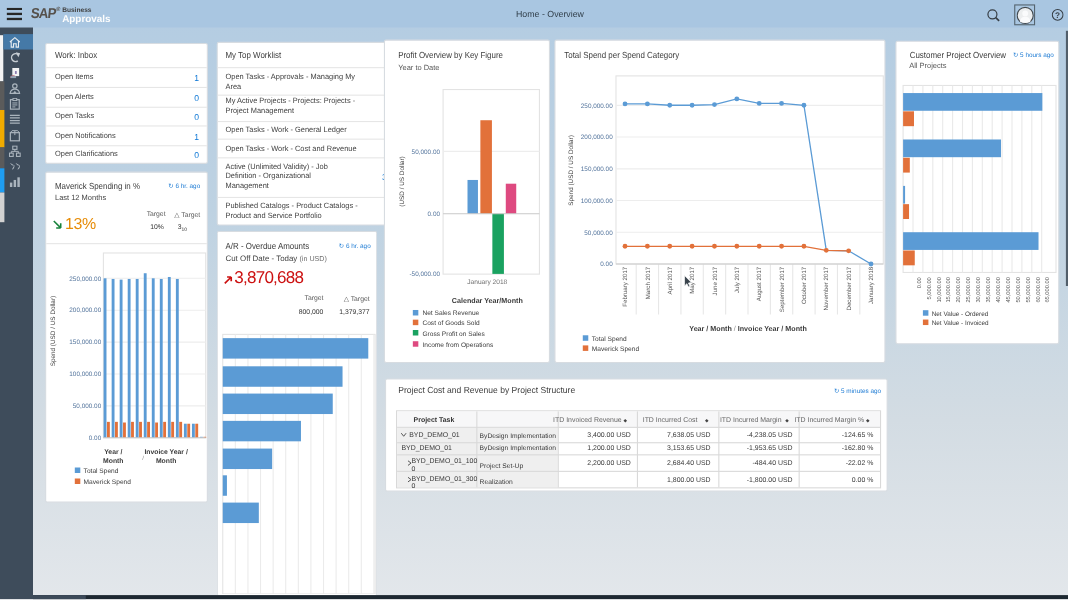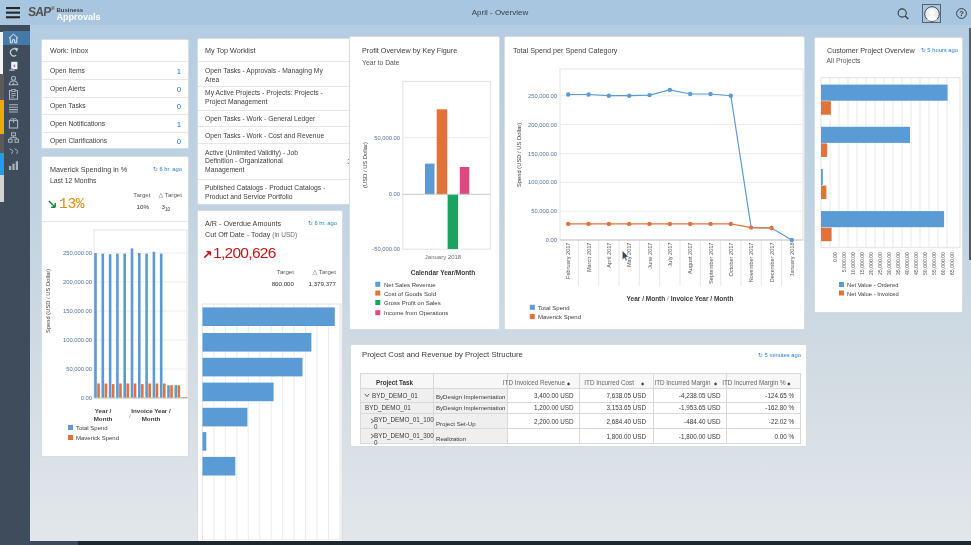--- a/index.html
+++ b/index.html
@@ -28,21 +28,21 @@
 <div id="app">
   <div id="topbar">
     <svg class="abs" style="left:6px;top:7px;" width="14" height="12" viewBox="0 0 14 12">
       <rect x="0" y="0" width="14" height="2.1" fill="#272727"></rect>
       <rect x="0" y="4.6" width="14" height="2.1" fill="#272727"></rect>
       <rect x="0" y="9.2" width="14" height="2.1" fill="#272727"></rect>
     </svg>
     <div class="abs" style="left:29px;top:4px;font-size:13px;font-weight:bold;color:#55504b;letter-spacing:-0.8px;transform:scaleX(0.92) skewX(-6deg);transform-origin:left top;">SAP<span style="font-size:5.5px;vertical-align:6px;letter-spacing:0;">®</span></div>
     <div class="abs" style="left:56.5px;top:6.5px;font-size:6px;color:#3f3f3f;font-weight:bold;">Business</div>
     <div class="abs" style="left:56.5px;top:12px;font-size:9px;color:#fdfdfd;font-weight:bold;">Approvals</div>
-    <div class="abs" style="left:410px;top:8px;width:180px;text-align:center;font-size:8px;color:#32404c;">April - Overview</div>
+    <div class="abs" style="left:410px;top:8px;width:180px;text-align:center;font-size:8px;color:#32404c;">Home - Overview</div>
     <svg class="abs" style="left:897px;top:7.5px;" width="13" height="12" viewBox="0 0 13 12">
       <circle cx="5.2" cy="5" r="4.1" fill="none" stroke="#363e45" stroke-width="1.1"></circle>
       <line x1="8.2" y1="8" x2="11.3" y2="11" stroke="#363e45" stroke-width="1.5"></line>
     </svg>
     <div class="abs" style="left:922px;top:4px;width:19px;height:19px;border:1px solid #55646f;"></div>
     <svg class="abs" style="left:923.5px;top:5.5px;" width="16" height="16" viewBox="0 0 16 16">
       <circle cx="8" cy="8" r="7.3" fill="#eceeef" stroke="#42494f" stroke-width="1"></circle>
       <circle cx="8" cy="6.2" r="2.6" fill="#fafbfc"></circle>
       <path d="M3.3 13.7 C3.7 10.3 5.6 9.3 8 9.3 C10.4 9.3 12.3 10.3 12.7 13.7 C11.3 15 4.7 15 3.3 13.7 Z" fill="#fafbfc"></path>
     </svg>
@@ -149,21 +149,21 @@
     <div class="abs rowval" style="right:6px;top:149px;">1</div>
   </div>
 
   <div class="card" style="left:41px;top:156px;width:148px;height:301px;">
     <div class="abs ctitle" style="left:8px;top:8px;">Maverick Spending in %</div>
     <div class="abs ts" style="right:6px;top:9px;">↻ 6 hr. ago</div>
     <div class="abs csub" style="left:8px;top:20px;color:#3f3f3f;">Last 12 Months</div>
     <svg class="abs" style="left:6px;top:43px;" width="9" height="9" viewBox="0 0 10 10">
       <path d="M1 1 L8 8 M8 8 V3.4 M8 8 H3.4" stroke="#18833c" stroke-width="1.6" fill="none"></path>
     </svg>
-    <div class="abs" style="left:17px;top:39px;font-size:14.5px;letter-spacing:-0.3px;color:#e78c07;font-family:Liberation Mono, monospace;">13%</div>
+    <div class="abs" style="left:17px;top:39px;font-size:14.5px;letter-spacing:-0.3px;color:#e78c07;">13%</div>
     <div class="abs tgt-l" style="right:37.5px;top:33.5px;">Target</div>
     <div class="abs tgt-l" style="right:6px;top:33.5px;">△ Target</div>
     <div class="abs tgt-v" style="right:39px;top:45.5px;">10%</div>
     <div class="abs tgt-v" style="right:18px;top:45.5px;">3<span style="font-size:4.5px;vertical-align:-2px;">10</span></div>
     <div class="sep" style="top:64px;"></div>
     <svg class="abs" style="left:0;top:64px;" width="146" height="235" viewBox="0 0 146 235">
       <rect x="52" y="9" width="93" height="168" fill="#ffffff" stroke="#e3e3e3" stroke-width="1"></rect>
       <g stroke="#ededed" stroke-width="1">
         <line x1="52" y1="148" x2="145" y2="148"></line>
           <line x1="52" y1="119" x2="145" y2="119"></line>
@@ -225,21 +225,21 @@
     </svg>
   </div>
 
   <div class="card" style="left:197px;top:210px;width:146px;height:331px;border-bottom:none;">
     <div class="abs ctitle" style="left:7px;top:8px;">A/R - Overdue Amounts</div>
     <div class="abs ts" style="right:5px;top:9px;">↻ 6 hr. ago</div>
     <div class="abs" style="left:7px;top:18.5px;font-size:7.2px;color:#3f3f3f;">Cut Off Date - Today <span style="font-size:6.5px;color:#6e6e6e;">(in USD)</span></div>
     <svg class="abs" style="left:5px;top:39px;" width="9" height="9" viewBox="0 0 10 10">
       <path d="M1.5 8.5 L8 2 M8 2 H3.8 M8 2 V6.2" stroke="#cc1111" stroke-width="1.7" fill="none"></path>
     </svg>
-    <div class="abs" style="left:15px;top:33px;font-size:15.5px;letter-spacing:-0.7px;color:#cc1111;">1,200,626</div>
+    <div class="abs" style="left:15px;top:33px;font-size:15.5px;letter-spacing:-0.7px;color:#cc1111;">3,870,688</div>
     <div class="abs tgt-l" style="right:48px;top:57px;">Target</div>
     <div class="abs tgt-l" style="right:6px;top:57px;">△ Target</div>
     <div class="abs tgt-v" style="right:48px;top:68.5px;">800,000</div>
     <div class="abs tgt-v" style="right:6px;top:68.5px;">1,379,377</div>
     <svg class="abs" style="left:0;top:85px;" width="144" height="244" viewBox="0 0 144 244">
       <rect x="4.5" y="8" width="138.5" height="236" fill="#ffffff" stroke="#e4e4e4" stroke-width="1"></rect>
       <g stroke="#ebebeb" stroke-width="1">
         <line x1="15.95" y1="8" x2="15.95" y2="244"></line>
           <line x1="27.4" y1="8" x2="27.4" y2="244"></line>
         <line x1="38.85" y1="8" x2="38.85" y2="244"></line>

